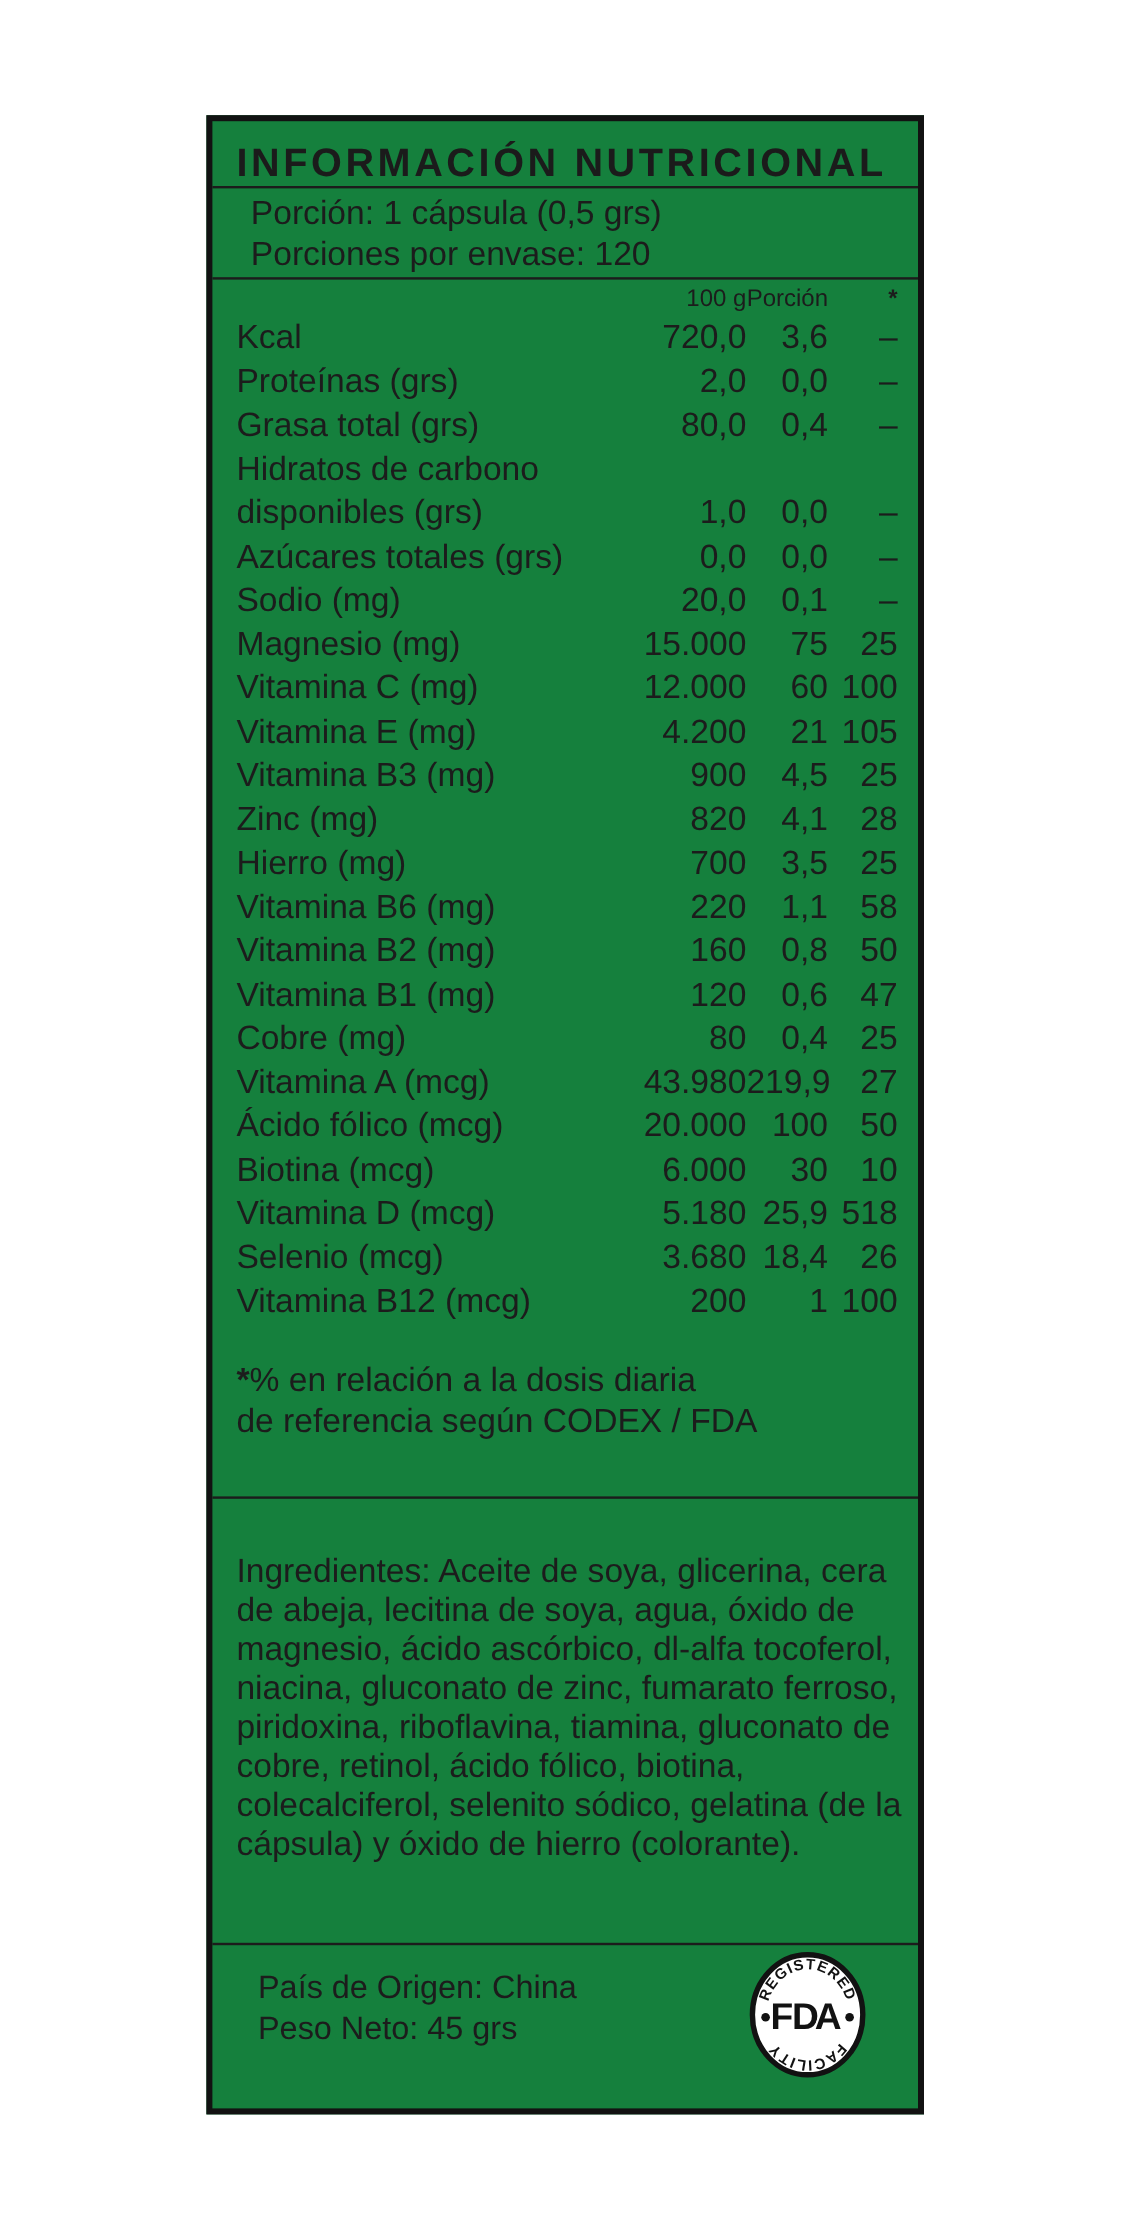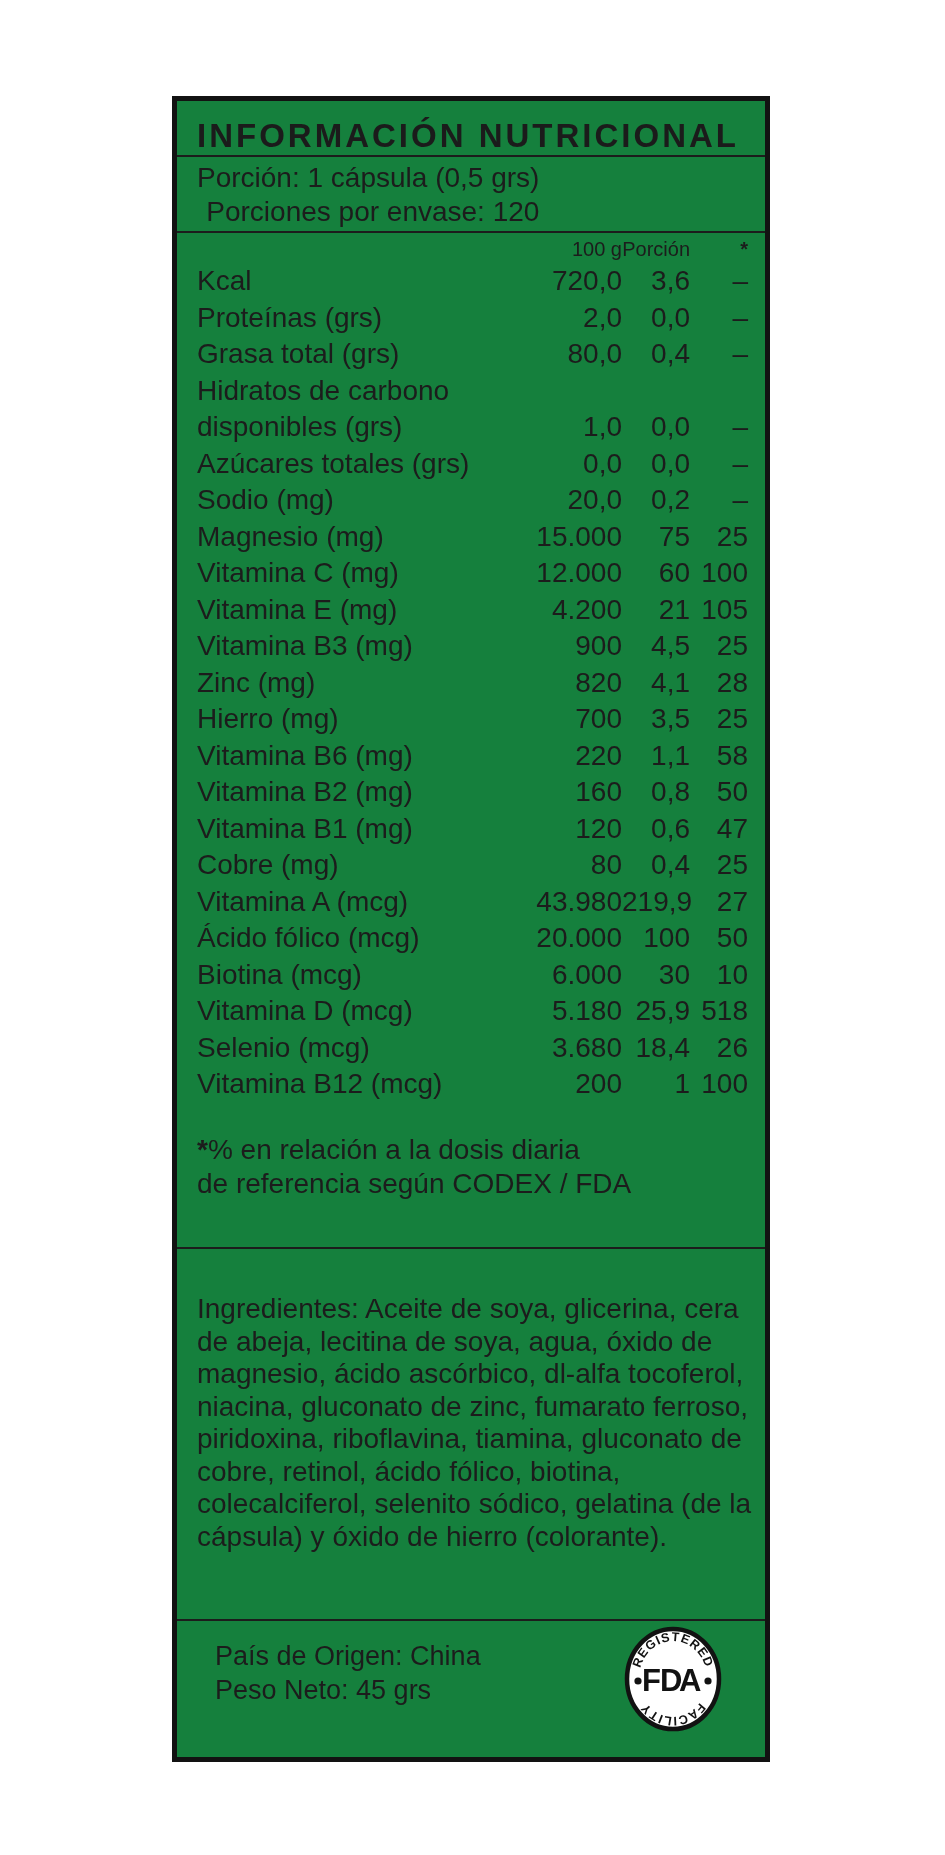--- a/index.html
+++ b/index.html
@@ -21,21 +21,21 @@
   }
   .abs{position:absolute;}
   .sep{position:absolute;left:0;width:588px;height:2px;background:#1c1c1c;}
   .page-title{
     left:20px;top:16px;
     font-size:33px;font-weight:700;
     letter-spacing:3px;
     white-space:nowrap;
     color:#1b1b1b;
   }
-  .serving{left:20px;top:60px;font-size:28px;line-height:34px;text-align:right;}
+  .serving{left:32px;top:60px;font-size:28px;line-height:34px;}
   .thead{
     left:0;top:136px;width:588px;
     display:flex;align-items:flex-end;
     box-sizing:border-box;
     padding:0 17px 0 20px;
     font-size:20px;line-height:24px;
   }
   .rows{left:0;top:162px;width:588px;}
   .trow{
     display:flex;align-items:center;
@@ -122,21 +122,21 @@
   <div class="trow">
     <span class="tname">Azúcares totales (grs)</span>
     <span class="tcol c100">0,0</span>
     <span class="tcol cpor">0,0</span>
     <span class="tcol cpct">–</span>
   </div>
 
   <div class="trow">
     <span class="tname">Sodio (mg)</span>
     <span class="tcol c100">20,0</span>
-    <span class="tcol cpor">0,2</span>
+    <span class="tcol cpor">0,1</span>
     <span class="tcol cpct">–</span>
   </div>
 
   <div class="trow">
     <span class="tname">Magnesio (mg)</span>
     <span class="tcol c100">15.000</span>
     <span class="tcol cpor">75</span>
     <span class="tcol cpct">25</span>
   </div>
 

